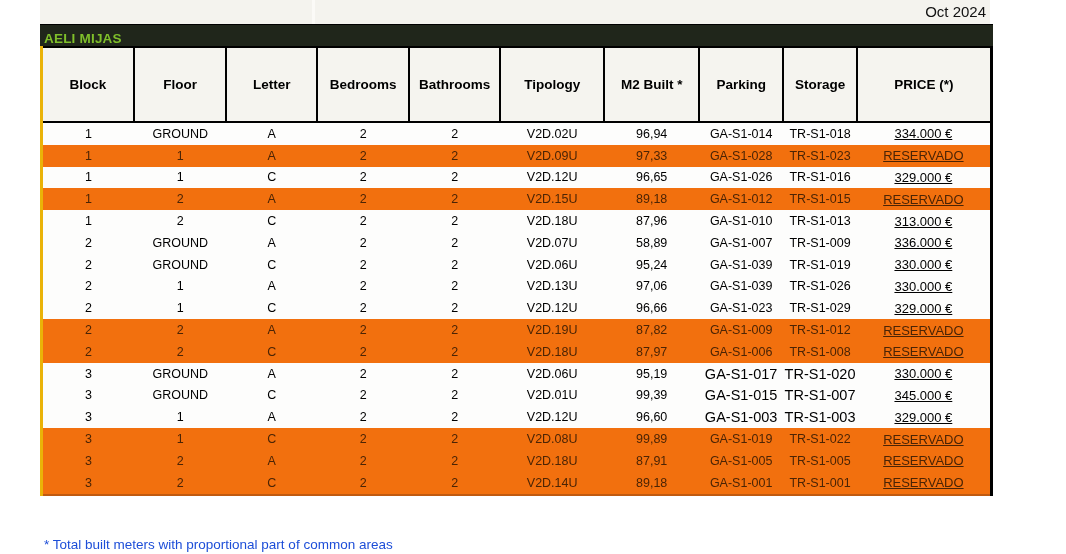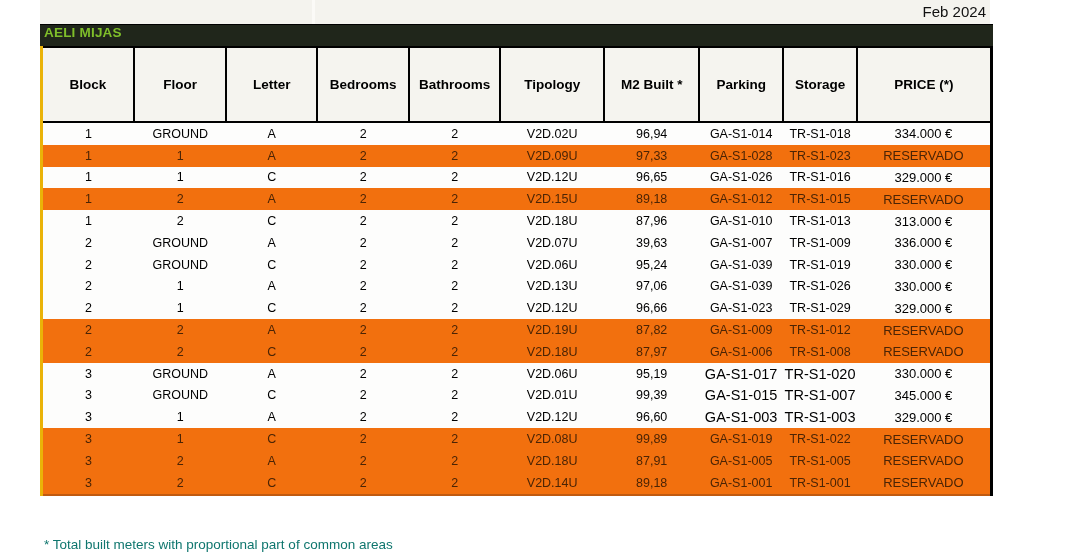--- a/index.html
+++ b/index.html
@@ -13,21 +13,21 @@
   }
   .date-strip .cell-divider{
     position:absolute;left:272px;top:0;width:3px;height:24px;background:#fbfaf7;
   }
   .date-text{
     font-size:15px;color:#111;padding-right:4px;line-height:24px;
   }
   .title-band{
     position:absolute;left:40px;top:24px;width:953px;height:22px;
     background:#20261b;border-top:1px solid #000;box-sizing:border-box;
-    display:flex;align-items:flex-start;
+    display:flex;align-items:flex-end;
   }
   .title-band .title{
     color:#7fbf2a;font-weight:bold;font-size:13.5px;padding-left:4px;letter-spacing:.2px;
   }
   table.price-table{
     position:absolute;left:40px;top:46px;width:953px;
     border-collapse:collapse;table-layout:fixed;
     border-left:3px solid #eab308;border-right:3px solid #000;
     border-bottom:2px solid #c05a10;
   }
@@ -37,32 +37,32 @@
     text-align:center;vertical-align:middle;padding:0;
   }
   tbody td{
     height:21.8px;padding:0;text-align:center;vertical-align:middle;
     font-size:12.5px;color:#000;background:#fdfdfc;white-space:nowrap;
     overflow:hidden;
   }
   tbody tr.reserved td{
     background:#f2700e;color:#4b2405;
   }
-  tbody td.price{font-size:13px;}
+  tbody td.price{font-size:13px;text-decoration:underline;}
   tbody td.big{font-size:14.5px;}
   .footnote{
-    position:absolute;left:44px;top:537px;font-size:13.5px;color:#0f766e;
+    position:absolute;left:44px;top:537px;font-size:13.5px;color:#1d4ed8;
   }
 </style>
 </head>
 <body>
 
 <div class="date-strip">
   <div class="cell-divider"></div>
-  <span class="date-text">Feb 2024</span>
+  <span class="date-text">Oct 2024</span>
 </div>
 
 <div class="title-band">
   <span class="title">AELI MIJAS</span>
 </div>
 
 <table class="price-table">
   <colgroup id="cols">
       <col style="width: 92px;">
       <col style="width: 92px;">
@@ -150,21 +150,21 @@
         <td>TR-S1-013</td>
         <td class="price">313.000 €</td>
       </tr>
       <tr>
         <td>2</td>
         <td>GROUND</td>
         <td>A</td>
         <td>2</td>
         <td>2</td>
         <td>V2D.07U</td>
-        <td>39,63</td>
+        <td>58,89</td>
         <td>GA-S1-007</td>
         <td>TR-S1-009</td>
         <td class="price">336.000 €</td>
       </tr>
       <tr>
         <td>2</td>
         <td>GROUND</td>
         <td>C</td>
         <td>2</td>
         <td>2</td>

